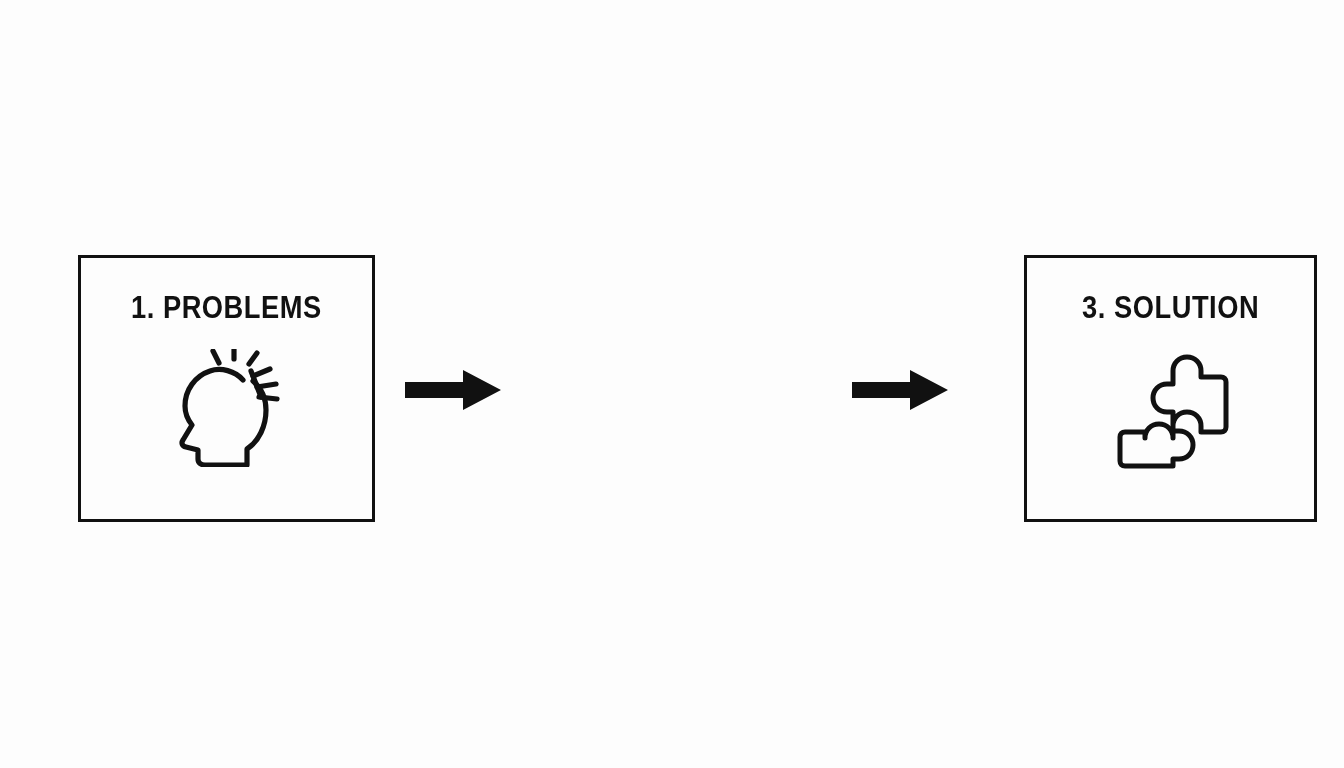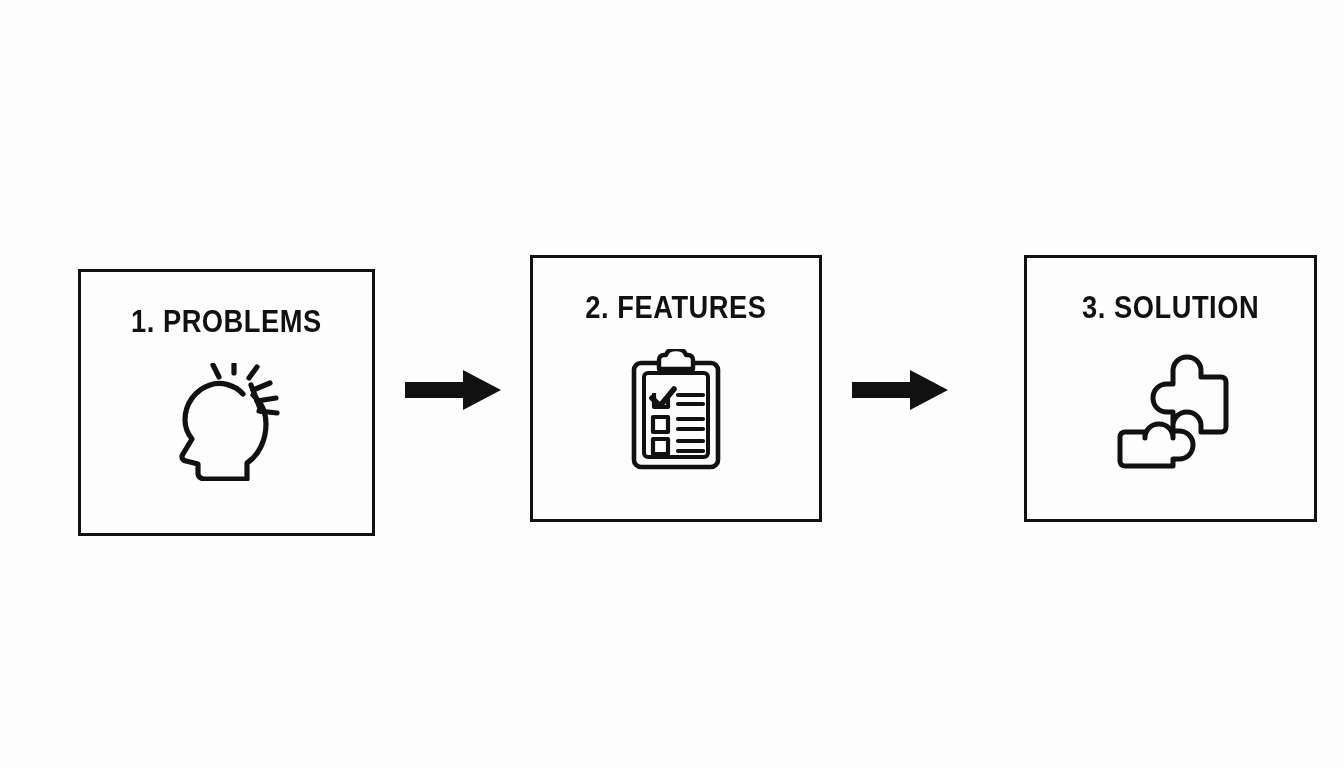--- a/index.html
+++ b/index.html
@@ -53,21 +53,21 @@
     align-items: center;
     justify-content: center;
     flex: 0 0 auto;
   }
 
   .stage-icon svg {
     display: block;
   }
 
   
-  #box-1 { left: 78px;  width: 297px; margin-top: 14px; }
+  #box-1 { left: 78px;  width: 297px; }
   #box-2 { left: 530px; width: 292px; }
   #box-3 { left: 1024px; width: 293px; }
 
   
   .flow-arrow {
     position: absolute;
     top: 370px;
     width: 96px;
     height: 40px;
   }
@@ -110,56 +110,20 @@
       </svg>
     </div>
   </div>
 
   <div class="flow-arrow" id="arrow-1">
     <svg width="96" height="40" viewBox="0 0 96 40">
       <polygon points="0,12 58,12 58,0 96,20 58,40 58,28 0,28" fill="#111111"></polygon>
     </svg>
   </div>
 
-  <div class="stage-box" id="box-2">
-    <div class="stage-title">2. FEATURES</div>
-    <div class="stage-icon">
-      <svg width="98" height="122" viewBox="0 0 98 122" fill="none" stroke="#111111" stroke-width="4.6" stroke-linejoin="round">
-
-        <rect x="7" y="14" width="84" height="104" rx="7"></rect>
-
-        <rect x="17" y="24" width="64" height="84" rx="4" stroke-width="4"></rect>
-
-        <path d="M32 20
-                 L32 11
-                 C32 8, 34 6, 37 6
-                 L39 6
-                 C40 2, 44 0, 49 0
-                 C54 0, 58 2, 59 6
-                 L61 6
-                 C64 6, 66 8, 66 11
-                 L66 20
-                 Z" fill="#FDFDFD" stroke-width="4.4"></path>
-
-        <path d="M27 44 L27 58 L41 58 L41 48" stroke-width="4.2"></path>
-        <path d="M25 49 L33 57 L47 40" stroke-width="5.6" stroke-linecap="round"></path>
-
-        <line x1="51" y1="46" x2="76" y2="46" stroke-width="4.2" stroke-linecap="round"></line>
-        <line x1="51" y1="55" x2="76" y2="55" stroke-width="4.2" stroke-linecap="round"></line>
-
-        <rect x="26" y="68" width="15" height="15" stroke-width="4.2"></rect>
-        <line x1="51" y1="70" x2="76" y2="70" stroke-width="4.2" stroke-linecap="round"></line>
-        <line x1="51" y1="80" x2="76" y2="80" stroke-width="4.2" stroke-linecap="round"></line>
-
-        <rect x="26" y="90" width="15" height="15" stroke-width="4.2"></rect>
-        <line x1="51" y1="92" x2="76" y2="92" stroke-width="4.2" stroke-linecap="round"></line>
-        <line x1="51" y1="102" x2="76" y2="102" stroke-width="4.2" stroke-linecap="round"></line>
-      </svg>
-    </div>
-  </div>
 
   <div class="flow-arrow" id="arrow-2">
     <svg width="96" height="40" viewBox="0 0 96 40">
       <polygon points="0,12 58,12 58,0 96,20 58,40 58,28 0,28" fill="#111111"></polygon>
     </svg>
   </div>
 
   <div class="stage-box" id="box-3">
     <div class="stage-title">3. SOLUTION</div>
     <div class="stage-icon">

